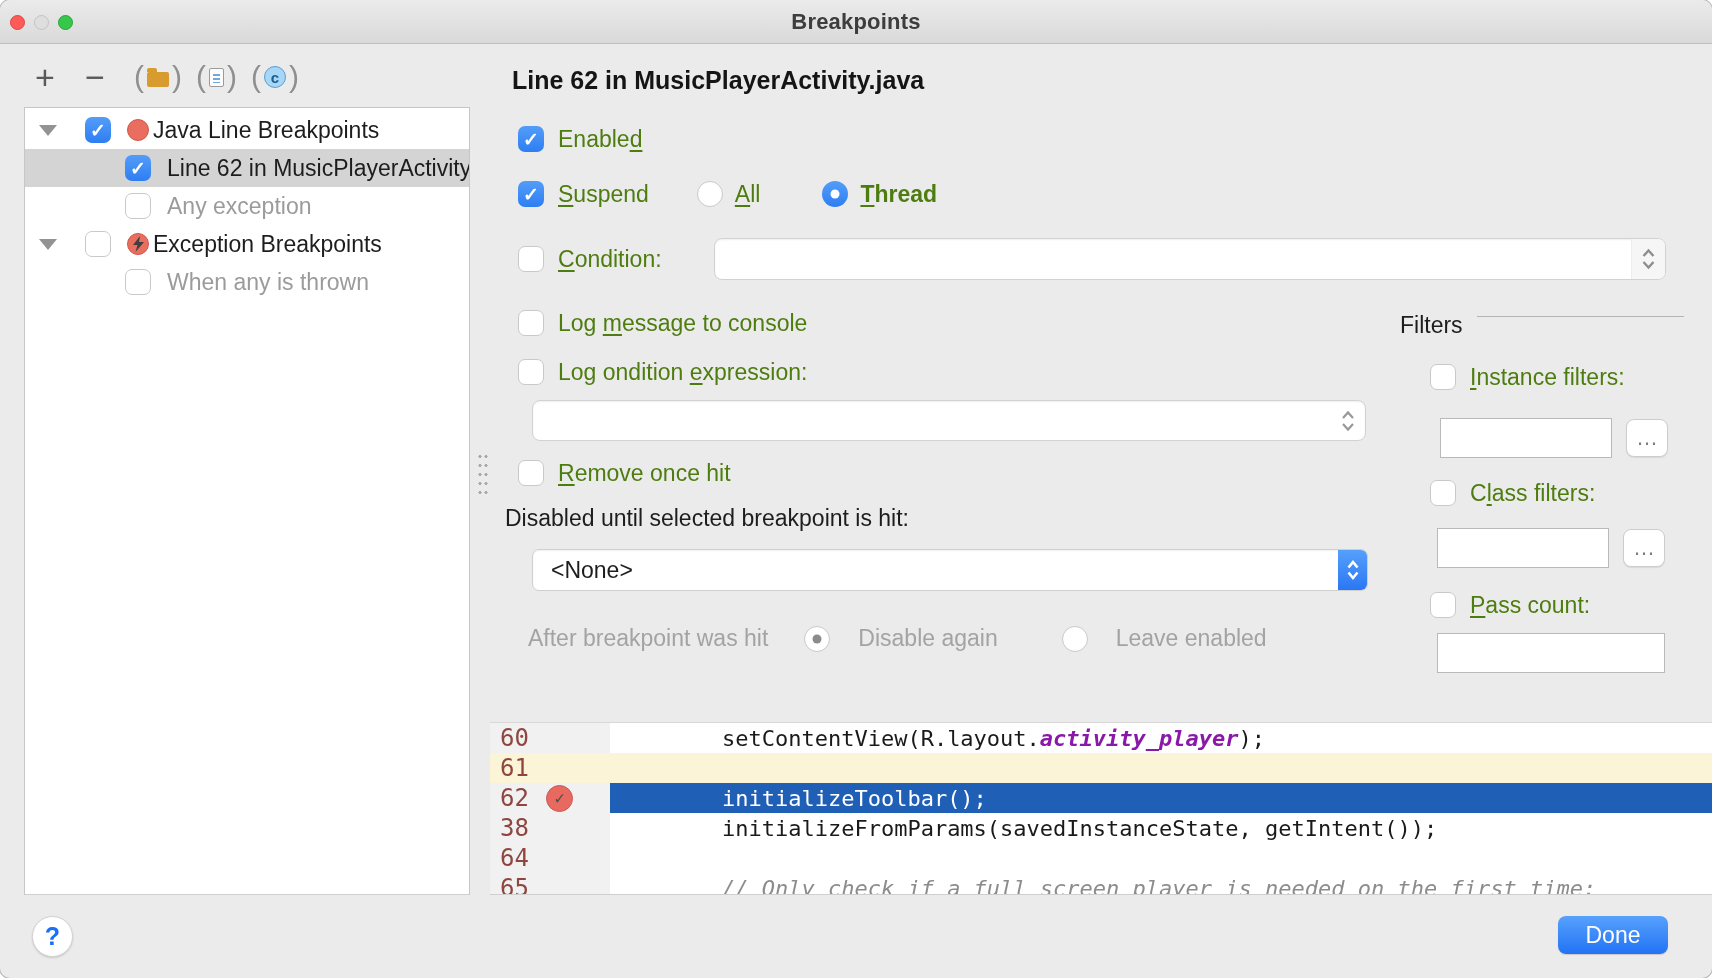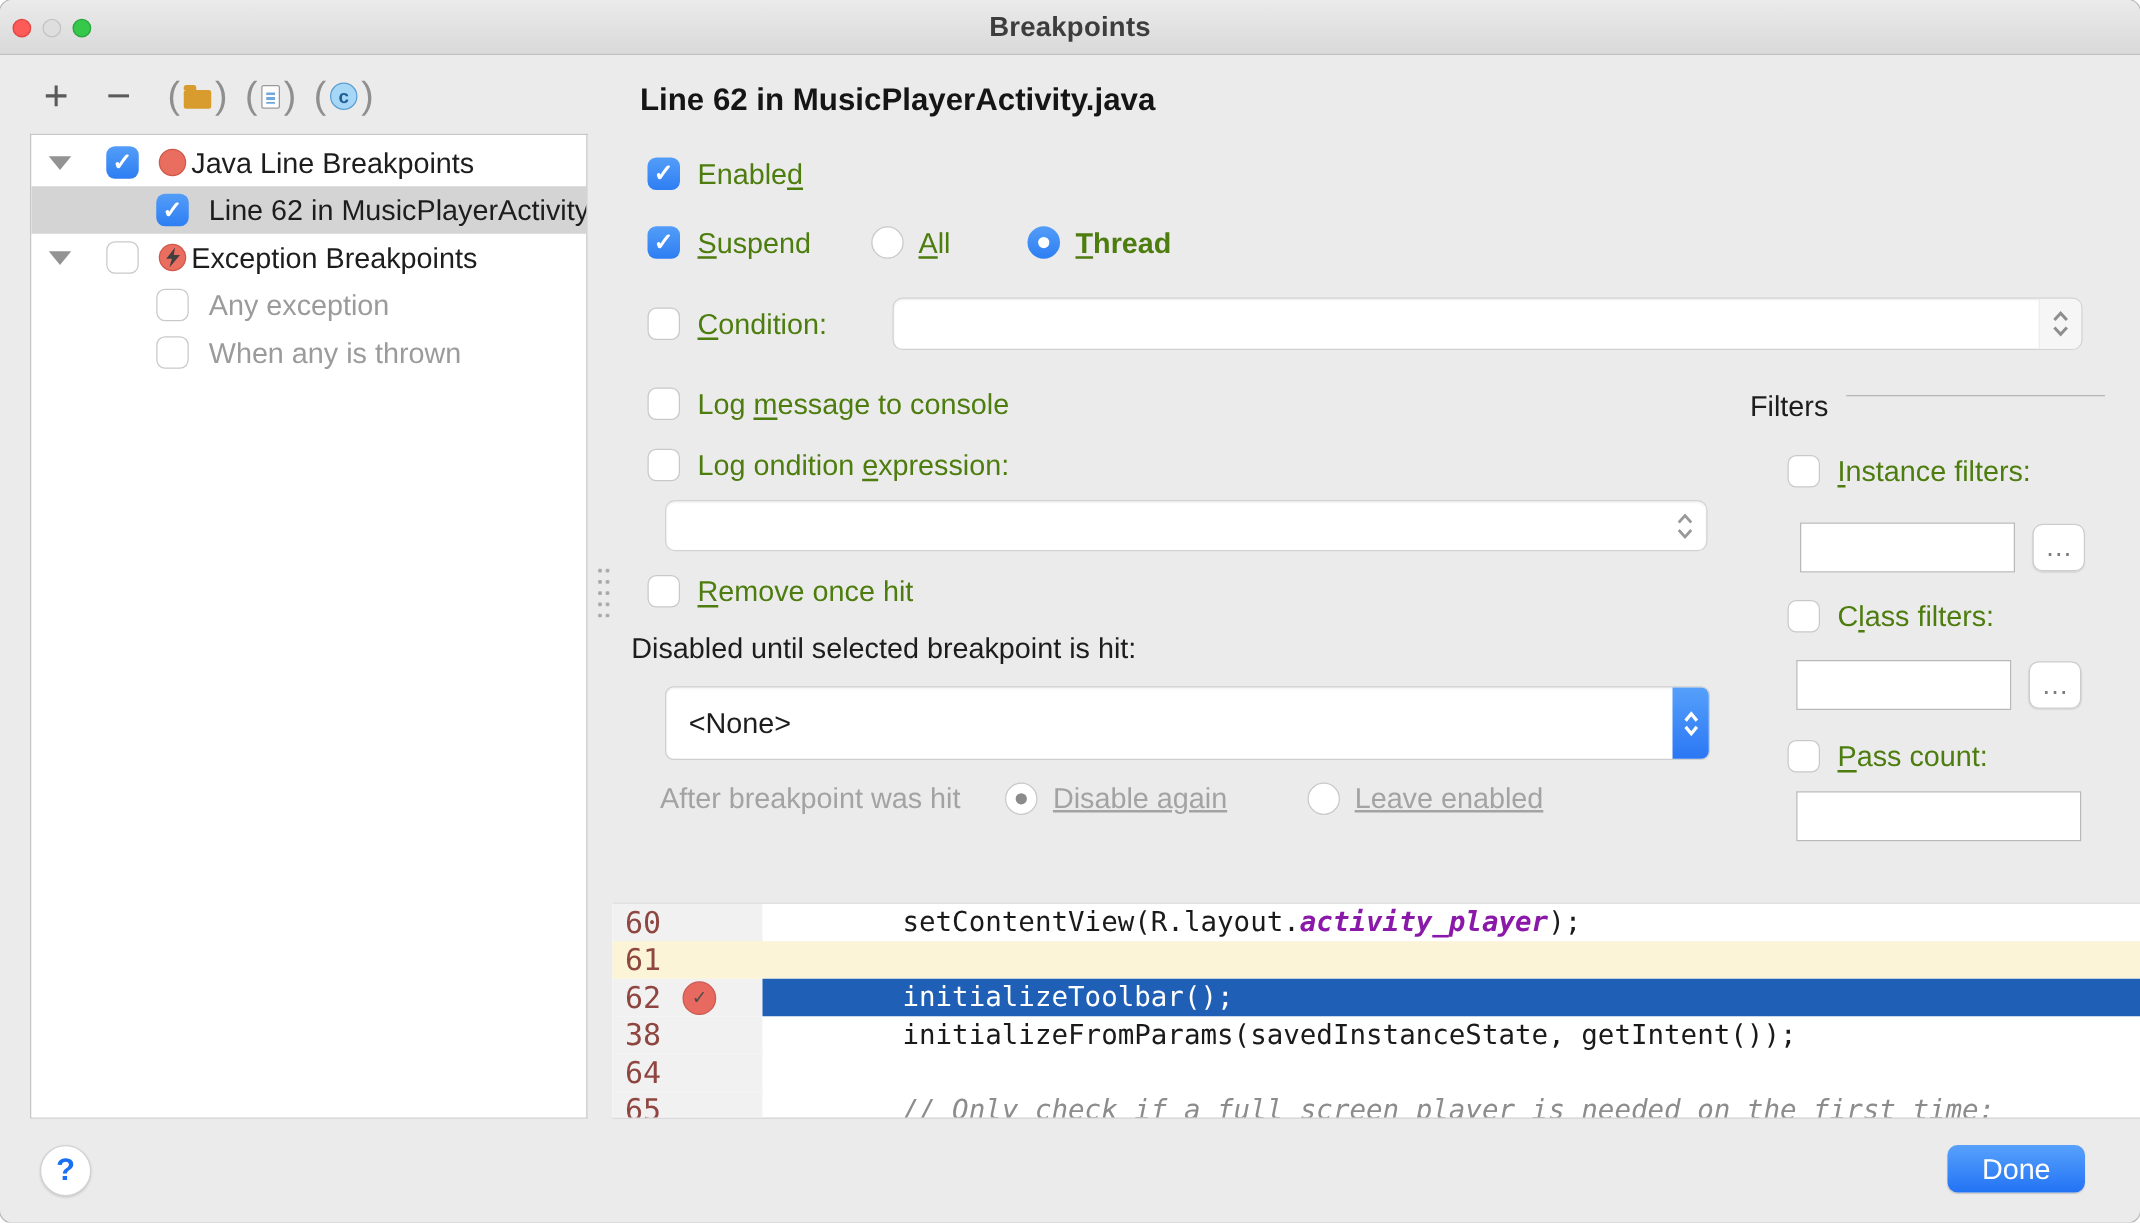--- a/index.html
+++ b/index.html
@@ -95,21 +95,21 @@
   
   .popup { position:absolute; display:flex; align-items:center; background:#ffffff;
     border:1px solid #cfcfcf; border-radius:7px; cursor:pointer;
     box-shadow: inset 0 1px 2px rgba(0,0,0,.06); }
   .popup-value { flex:1; font-size:23px; color:#1d1d1d; padding-left:18px; }
   .popup-cap { width:29px; align-self:stretch; background:linear-gradient(#55a0fb,#2b77f4);
     border-radius:0 6px 6px 0; display:flex; align-items:center; justify-content:center; }
   
   .after-row { position:absolute; display:flex; align-items:flex-end; color:#a3a3a3; }
   .after-row .flabel { color:#a3a3a3; margin-left:0; }
-  .after-row .olabel { font-size:23px; color:#a3a3a3; margin-left:12px;text-decoration:underline; }
+  .after-row .olabel { font-size:23px; color:#a3a3a3; margin-left:28px; }
   
   .filters-head { position:absolute; left:1400px; top:312px; width:284px; display:flex; }
   .filters-title { font-size:23px; color:#1d1d1d; }
   .filters-line { flex:1; border-top:1px solid #b5b5b5; margin-left:14px; margin-top:4px; }
   .f-field { border:1px solid #b9b9b9; background:#fff; font-size:22px; padding:0 8px;
     font-family:"Liberation Sans",sans-serif; outline:none; }
   .browse { background:#ffffff; border:1px solid #cdcdcd; border-radius:8px; color:#7c7c7c;
     font-size:22px; line-height:10px; cursor:pointer; box-shadow:0 1px 1px rgba(0,0,0,.08); }
   
   .code { position:absolute; left:490px; top:722px; width:1222px; height:173px; background:#ffffff;
@@ -182,32 +182,32 @@
       <span class="bp-dot"></span>
       <span class="tlabel">Java Line Breakpoints</span>
     </div>
     <div class="trow sel">
       <span class="cb on lvl1">
           <span class="ck">✓</span>
         </span>
       <span class="tlabel after-cb">Line 62 in MusicPlayerActivity.java</span>
     </div>
     <div class="trow">
+      <span class="cb off lvl1"></span>
+      <span class="tlabel after-cb dim">Any exception</span>
+    </div>
+    <div class="trow">
       <span class="arrow"></span>
       <span class="cb off lvl0"></span>
       <span class="bp-dot">
         <svg width="13" height="16" viewBox="0 0 13 16">
             <path d="M8 0 L1 9 L5.5 9 L3.5 16 L12 6 L7 6 Z" fill="#3f3f3f"></path>
           </svg>
       </span>
       <span class="tlabel">Exception Breakpoints</span>
-    </div>
-    <div class="trow">
-      <span class="cb off lvl1"></span>
-      <span class="tlabel after-cb dim">Any exception</span>
     </div>
     <div class="trow">
       <span class="cb off lvl1"></span>
       <span class="tlabel after-cb dim">When any is thrown</span>
     </div>
   </div>
 
   <div class="splitter"></div>
 
   <div class="d-title">Line 62 in MusicPlayerActivity.java</div>
@@ -263,21 +263,21 @@
     </span>
   </div>
 
   <div class="frow" style="left:518px; top:458px;">
     <span class="cb off"></span>
     <span class="flabel"><span class="mn">R</span><span>emove once hit</span></span>
   </div>
 
   <div class="plabel" style="left:505px; top:505px;">Disabled until selected breakpoint is hit:</div>
 
-  <div class="popup" style="left:532px; top:549px; width:836px; height:59px;">
+  <div class="popup" style="left:532px; top:549px; width:836px; height:42px;">
     <span class="popup-value">&lt;None&gt;</span>
     <span class="popup-cap">
       <svg width="14" height="24" viewBox="0 0 14 24">
           <path d="M2.5 9.5 L7 4 L11.5 9.5" fill="none" stroke="#ffffff" stroke-width="2.6"></path>
           <path d="M2.5 14.5 L7 20 L11.5 14.5" fill="none" stroke="#ffffff" stroke-width="2.6"></path>
         </svg>
     </span>
   </div>
 
   <div class="after-row" style="left:528px; top:618px; height:34px;">

